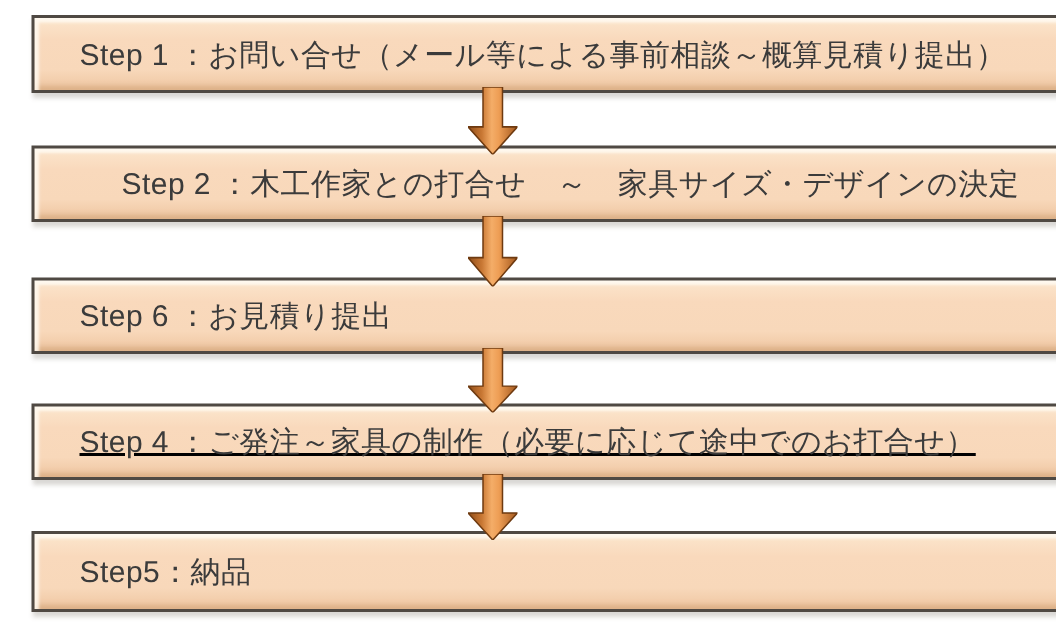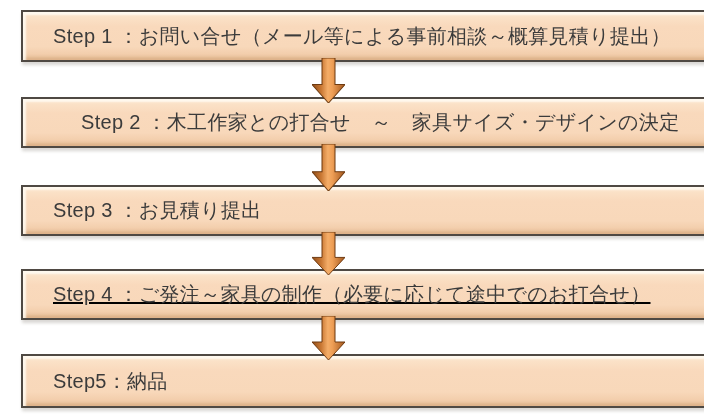--- a/index.html
+++ b/index.html
@@ -82,21 +82,21 @@
 
   <div class="step-box" style="top:97px;height:51px;padding-left:28px;">
     <span class="step-text">Step 2 ：木工作家との打合せ　～　家具サイズ・デザインの決定</span>
   </div>
 
   <svg class="flow-arrow" style="top:144px;height:47px;" viewBox="0 0 33 44" preserveAspectRatio="none" aria-hidden="true">
     <polygon points="10,0 23,0 23,26 33,26 16.5,44 0,26 10,26" fill="url(#arrowGrad)" stroke="#6e3a10" stroke-width="1"></polygon>
   </svg>
 
   <div class="step-box" style="top:185px;height:51px;">
-    <span class="step-text">Step 3 ：お見積り提出</span>
+    <span class="step-text">Step 6 ：お見積り提出</span>
   </div>
 
   <svg class="flow-arrow" style="top:232px;height:43px;" viewBox="0 0 33 44" preserveAspectRatio="none" aria-hidden="true">
     <polygon points="10,0 23,0 23,26 33,26 16.5,44 0,26 10,26" fill="url(#arrowGrad)" stroke="#6e3a10" stroke-width="1"></polygon>
   </svg>
 
   <div class="step-box" style="top:269px;height:51px;text-decoration:underline;">
     <span class="step-text">Step 4 ：ご発注～家具の制作（必要に応じて途中でのお打合せ）</span>
   </div>
 

